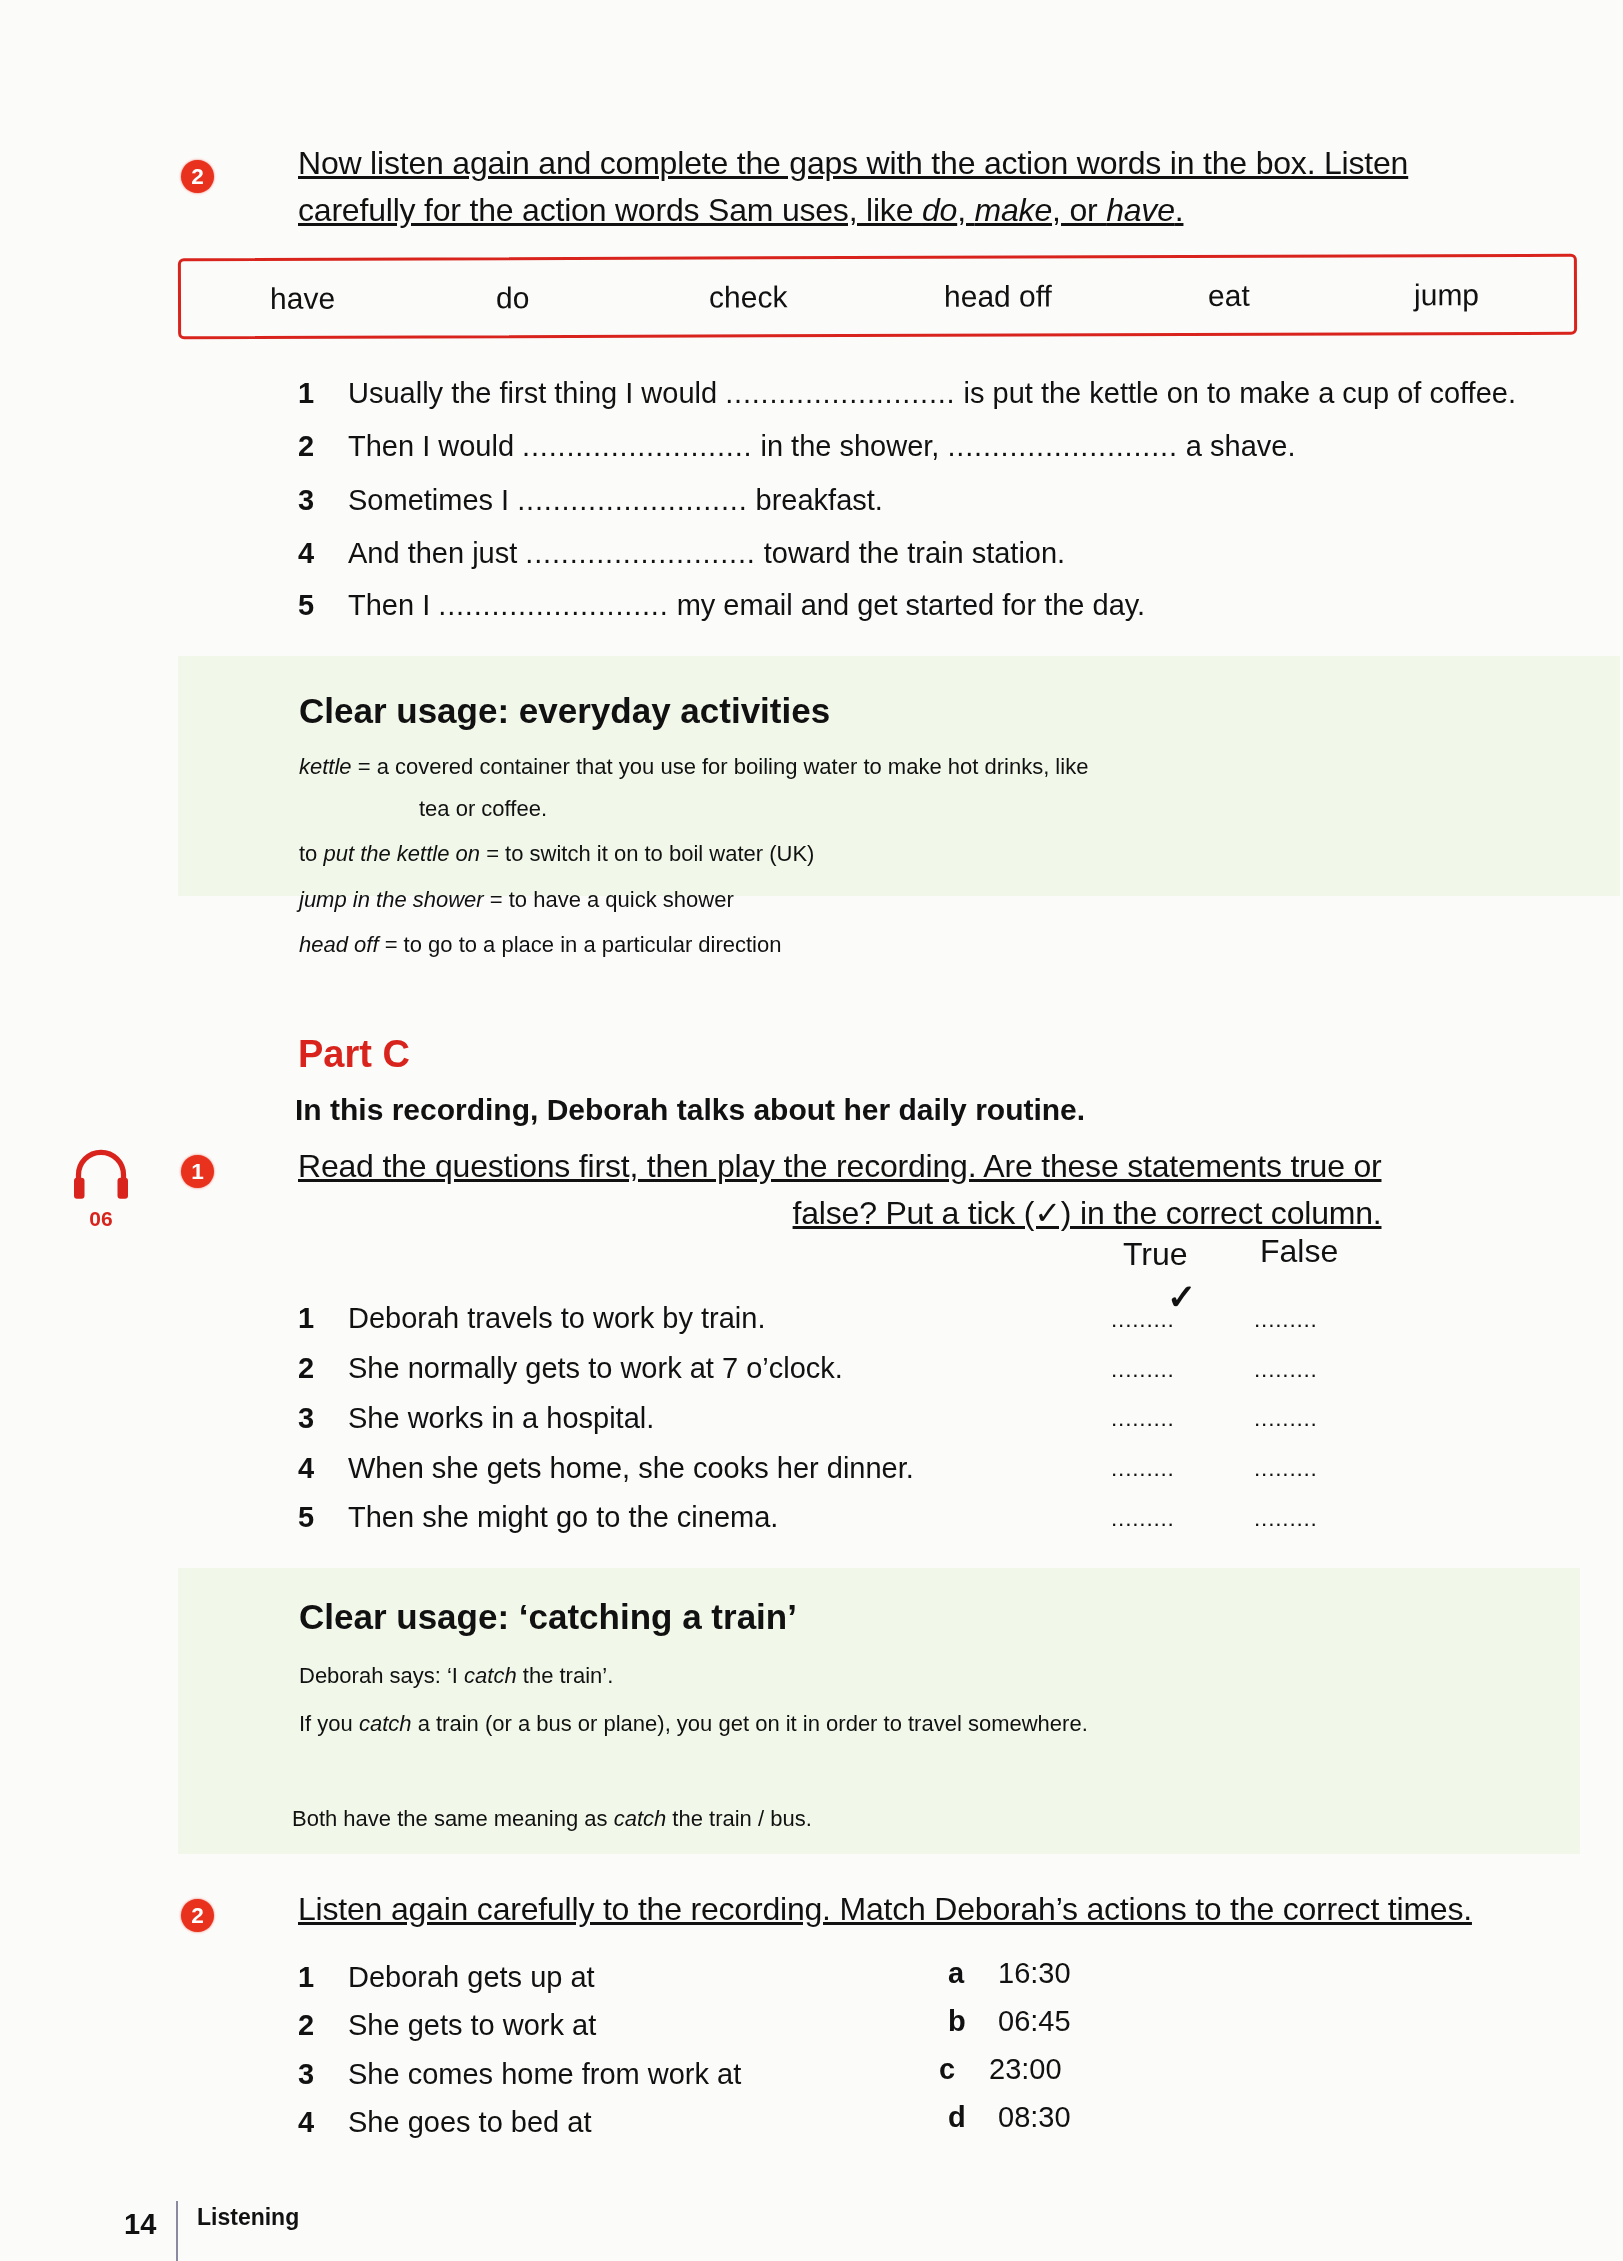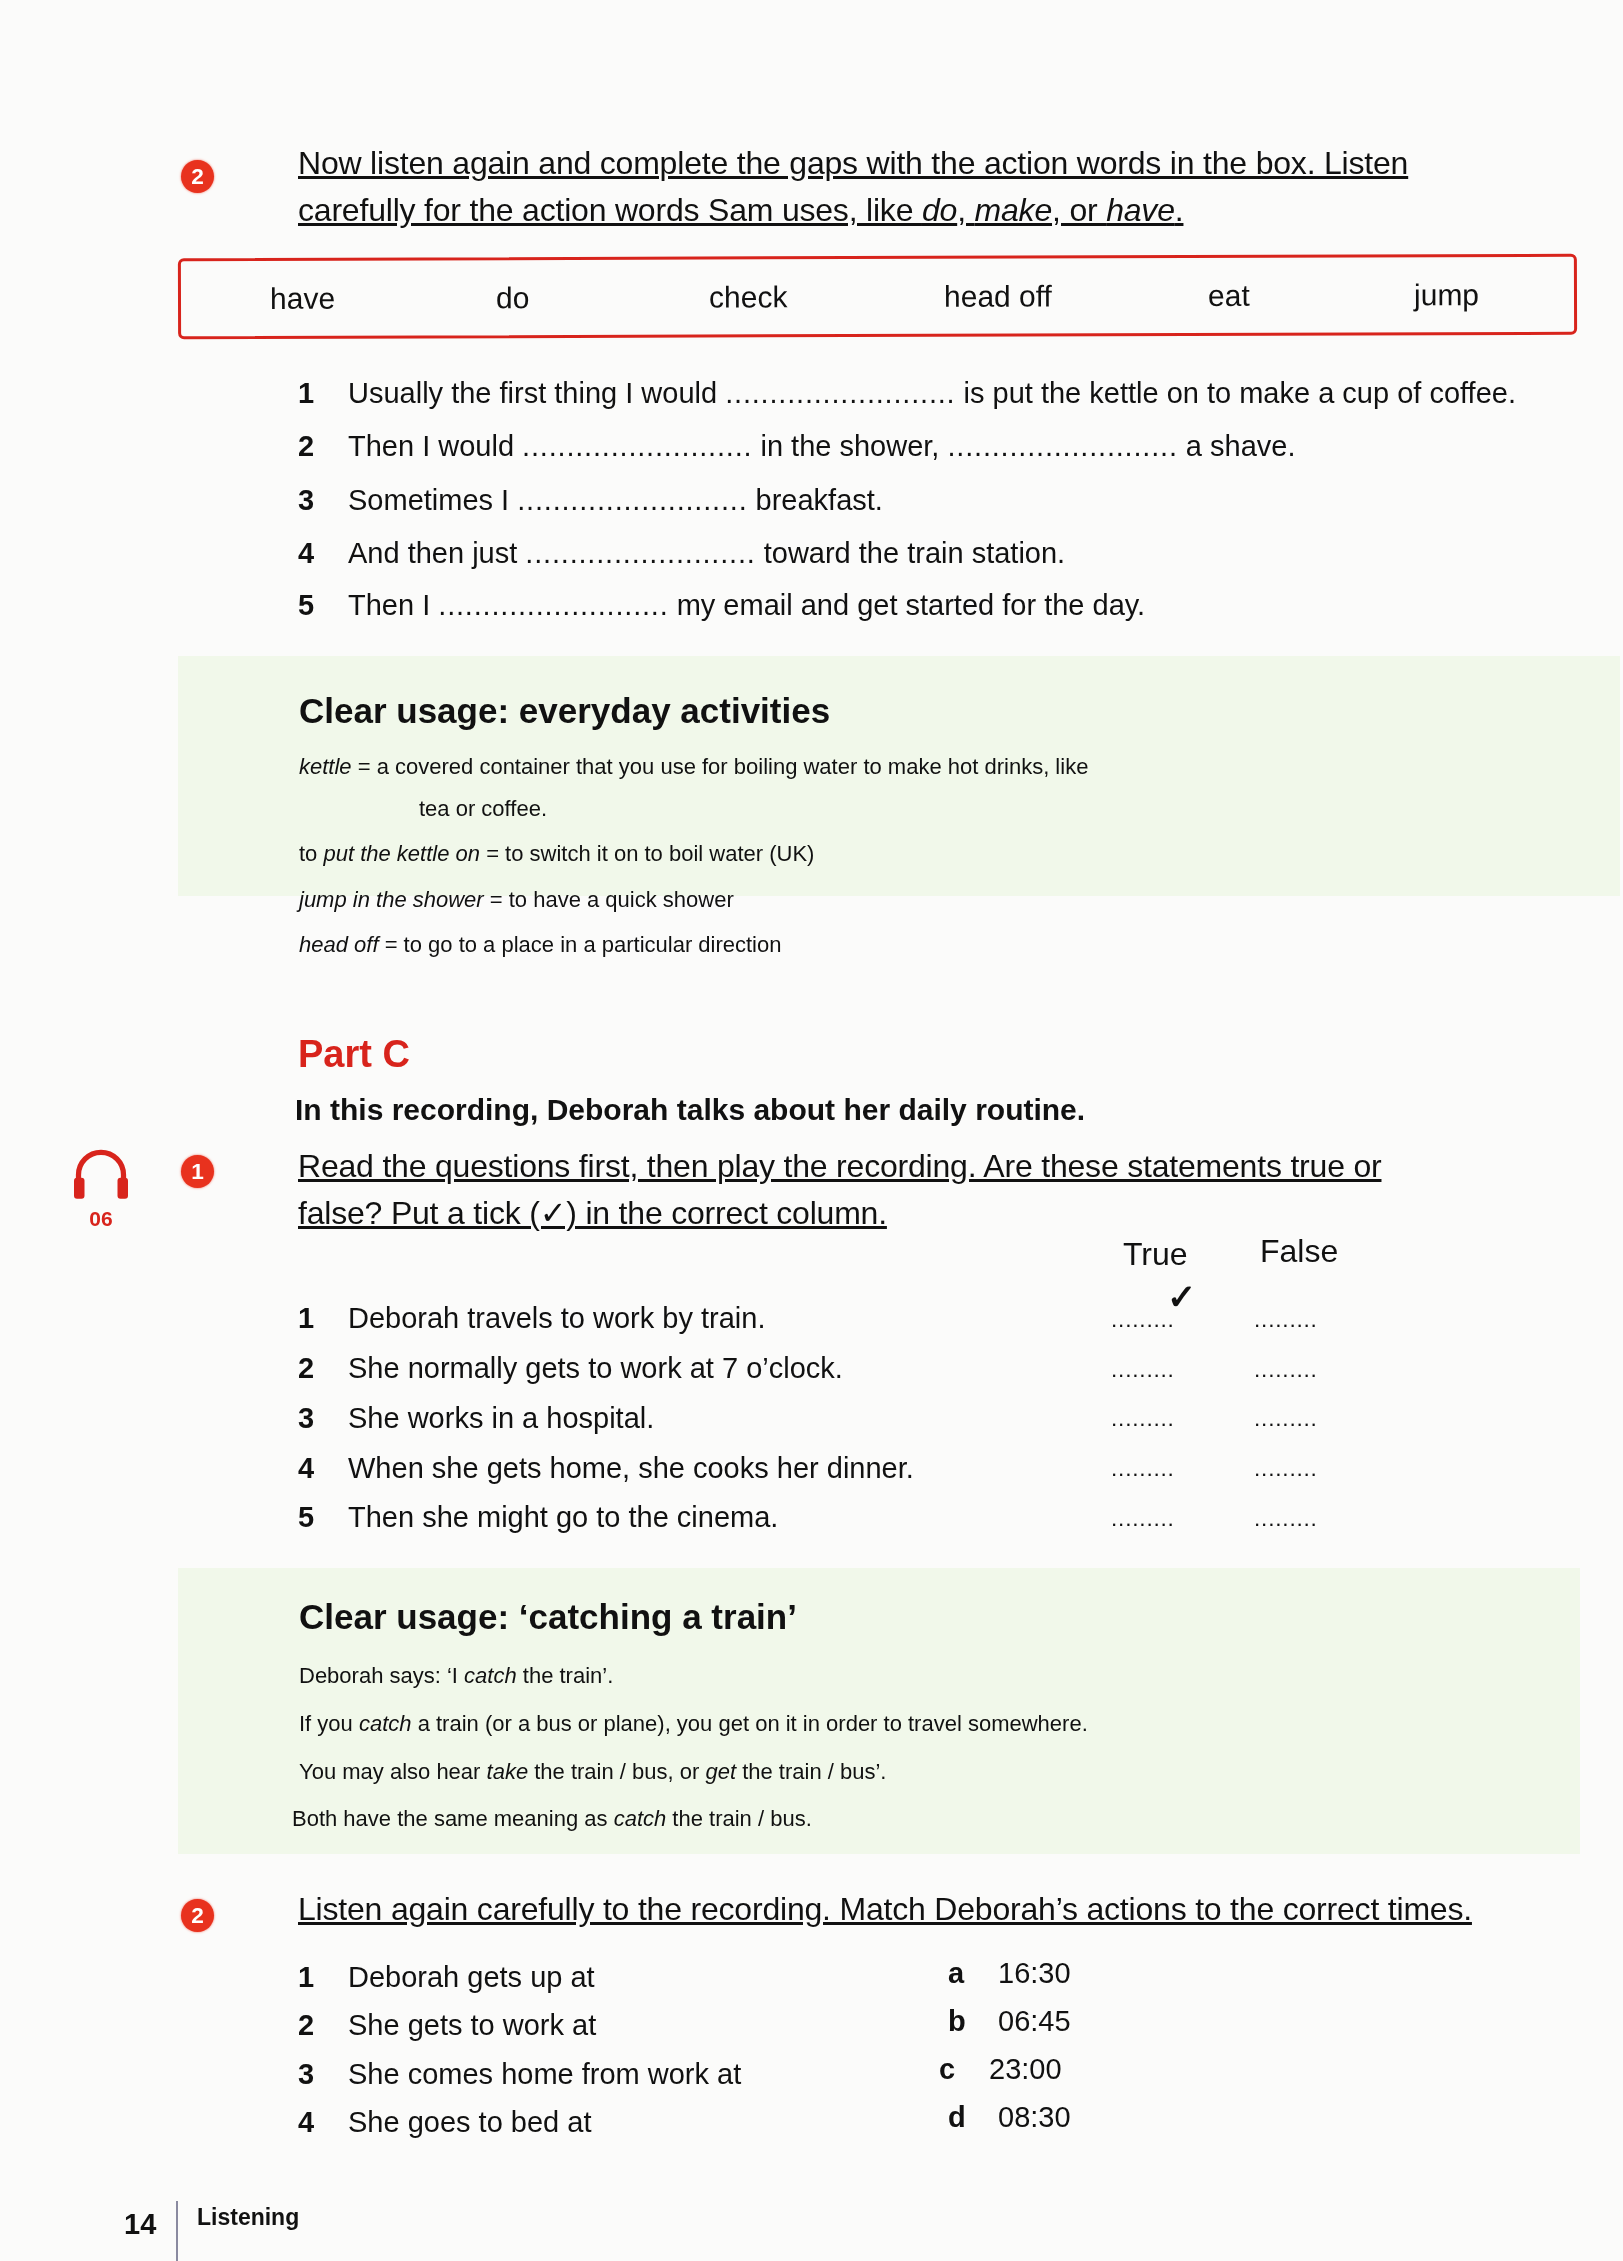--- a/index.html
+++ b/index.html
@@ -83,21 +83,21 @@
 
 <div class="abs" style="left:71px; top:1146px; width:60px; text-align:center;">
   <svg width="60" height="56" viewBox="0 0 80 74">
     <path d="M10 52 V38 A30 30 0 0 1 70 38 V52" fill="none" stroke="#d8241c" stroke-width="7"></path>
     <rect x="4" y="42" width="14" height="28" rx="4" fill="#d8241c"></rect>
     <rect x="62" y="42" width="14" height="28" rx="4" fill="#d8241c"></rect>
   </svg>
   <div class="red" style="font-size:21px; font-weight:bold; margin-top:1.5px;">06</div>
 </div>
 <div class="badge" style="left:181px; top:1155px;">1</div>
-<div class="abs instr" style="left:298px; top:1143px;">
+<div class="abs instr" style="left:298px; top:1143px;text-align:right;">
   <div>Read the questions first, then play the recording. Are these statements true or</div>
   <div>false? Put a tick (✓) in the correct column.</div>
 </div>
 
 <div class="abs" style="left:1123px; top:1236px; font-size:32px; font-weight:500;">True</div>
 <div class="abs" style="left:1260px; top:1233px; font-size:32px; font-weight:500;">False</div>
 
 <div class="abs" style="left:1167px; top:1277px; font-size:35px; font-weight:bold;">✓</div>
 
 <div class="list-row" style="left:298px; top:1302px;"><span class="num">1</span><span>Deborah travels to work by train.</span></div>
@@ -114,21 +114,20 @@
 <div class="tf-dots" style="left:1254px; top:1406px;">.........</div>
 <div class="tf-dots" style="left:1111px; top:1456px;">.........</div>
 <div class="tf-dots" style="left:1254px; top:1456px;">.........</div>
 <div class="tf-dots" style="left:1111px; top:1506px;">.........</div>
 <div class="tf-dots" style="left:1254px; top:1506px;">.........</div>
 
 <div class="green" style="left:178px; top:1568px; width:1402px; height:286px;">
   <div class="abs cu-title" style="left:121px; top:29px;">Clear usage: ‘catching a train’</div>
   <div class="abs cu-line" style="left:121px; top:95px;"><span>Deborah says: ‘I </span><i>catch</i><span> the train’.</span></div>
   <div class="abs cu-line" style="left:121px; top:143px;"><span>If you </span><i>catch</i><span> a train (or a bus or plane), you get on it in order to travel somewhere.</span></div>
-  <div class="abs cu-line" style="left:121px; top:191px;"><span>You may also hear </span><i>take</i><span> the train / bus, or </span><i>get</i><span> the train / bus’.</span></div>
   <div class="abs cu-line" style="left:114px; top:238px;"><span>Both have the same meaning as </span><i>catch</i><span> the train / bus.</span></div>
 </div>
 
 <div class="badge" style="left:181px; top:1899px;">2</div>
 <div class="abs instr" style="left:298px; top:1886px;">Listen again carefully to the recording. Match Deborah’s actions to the correct times.</div>
 
 <div class="list-row" style="left:298px; top:1961px;"><span class="num">1</span><span>Deborah gets up at</span></div>
 <div class="list-row" style="left:298px; top:2009px;"><span class="num">2</span><span>She gets to work at</span></div>
 <div class="list-row" style="left:298px; top:2058px;"><span class="num">3</span><span>She comes home from work at</span></div>
 <div class="list-row" style="left:298px; top:2106px;"><span class="num">4</span><span>She goes to bed at</span></div>

